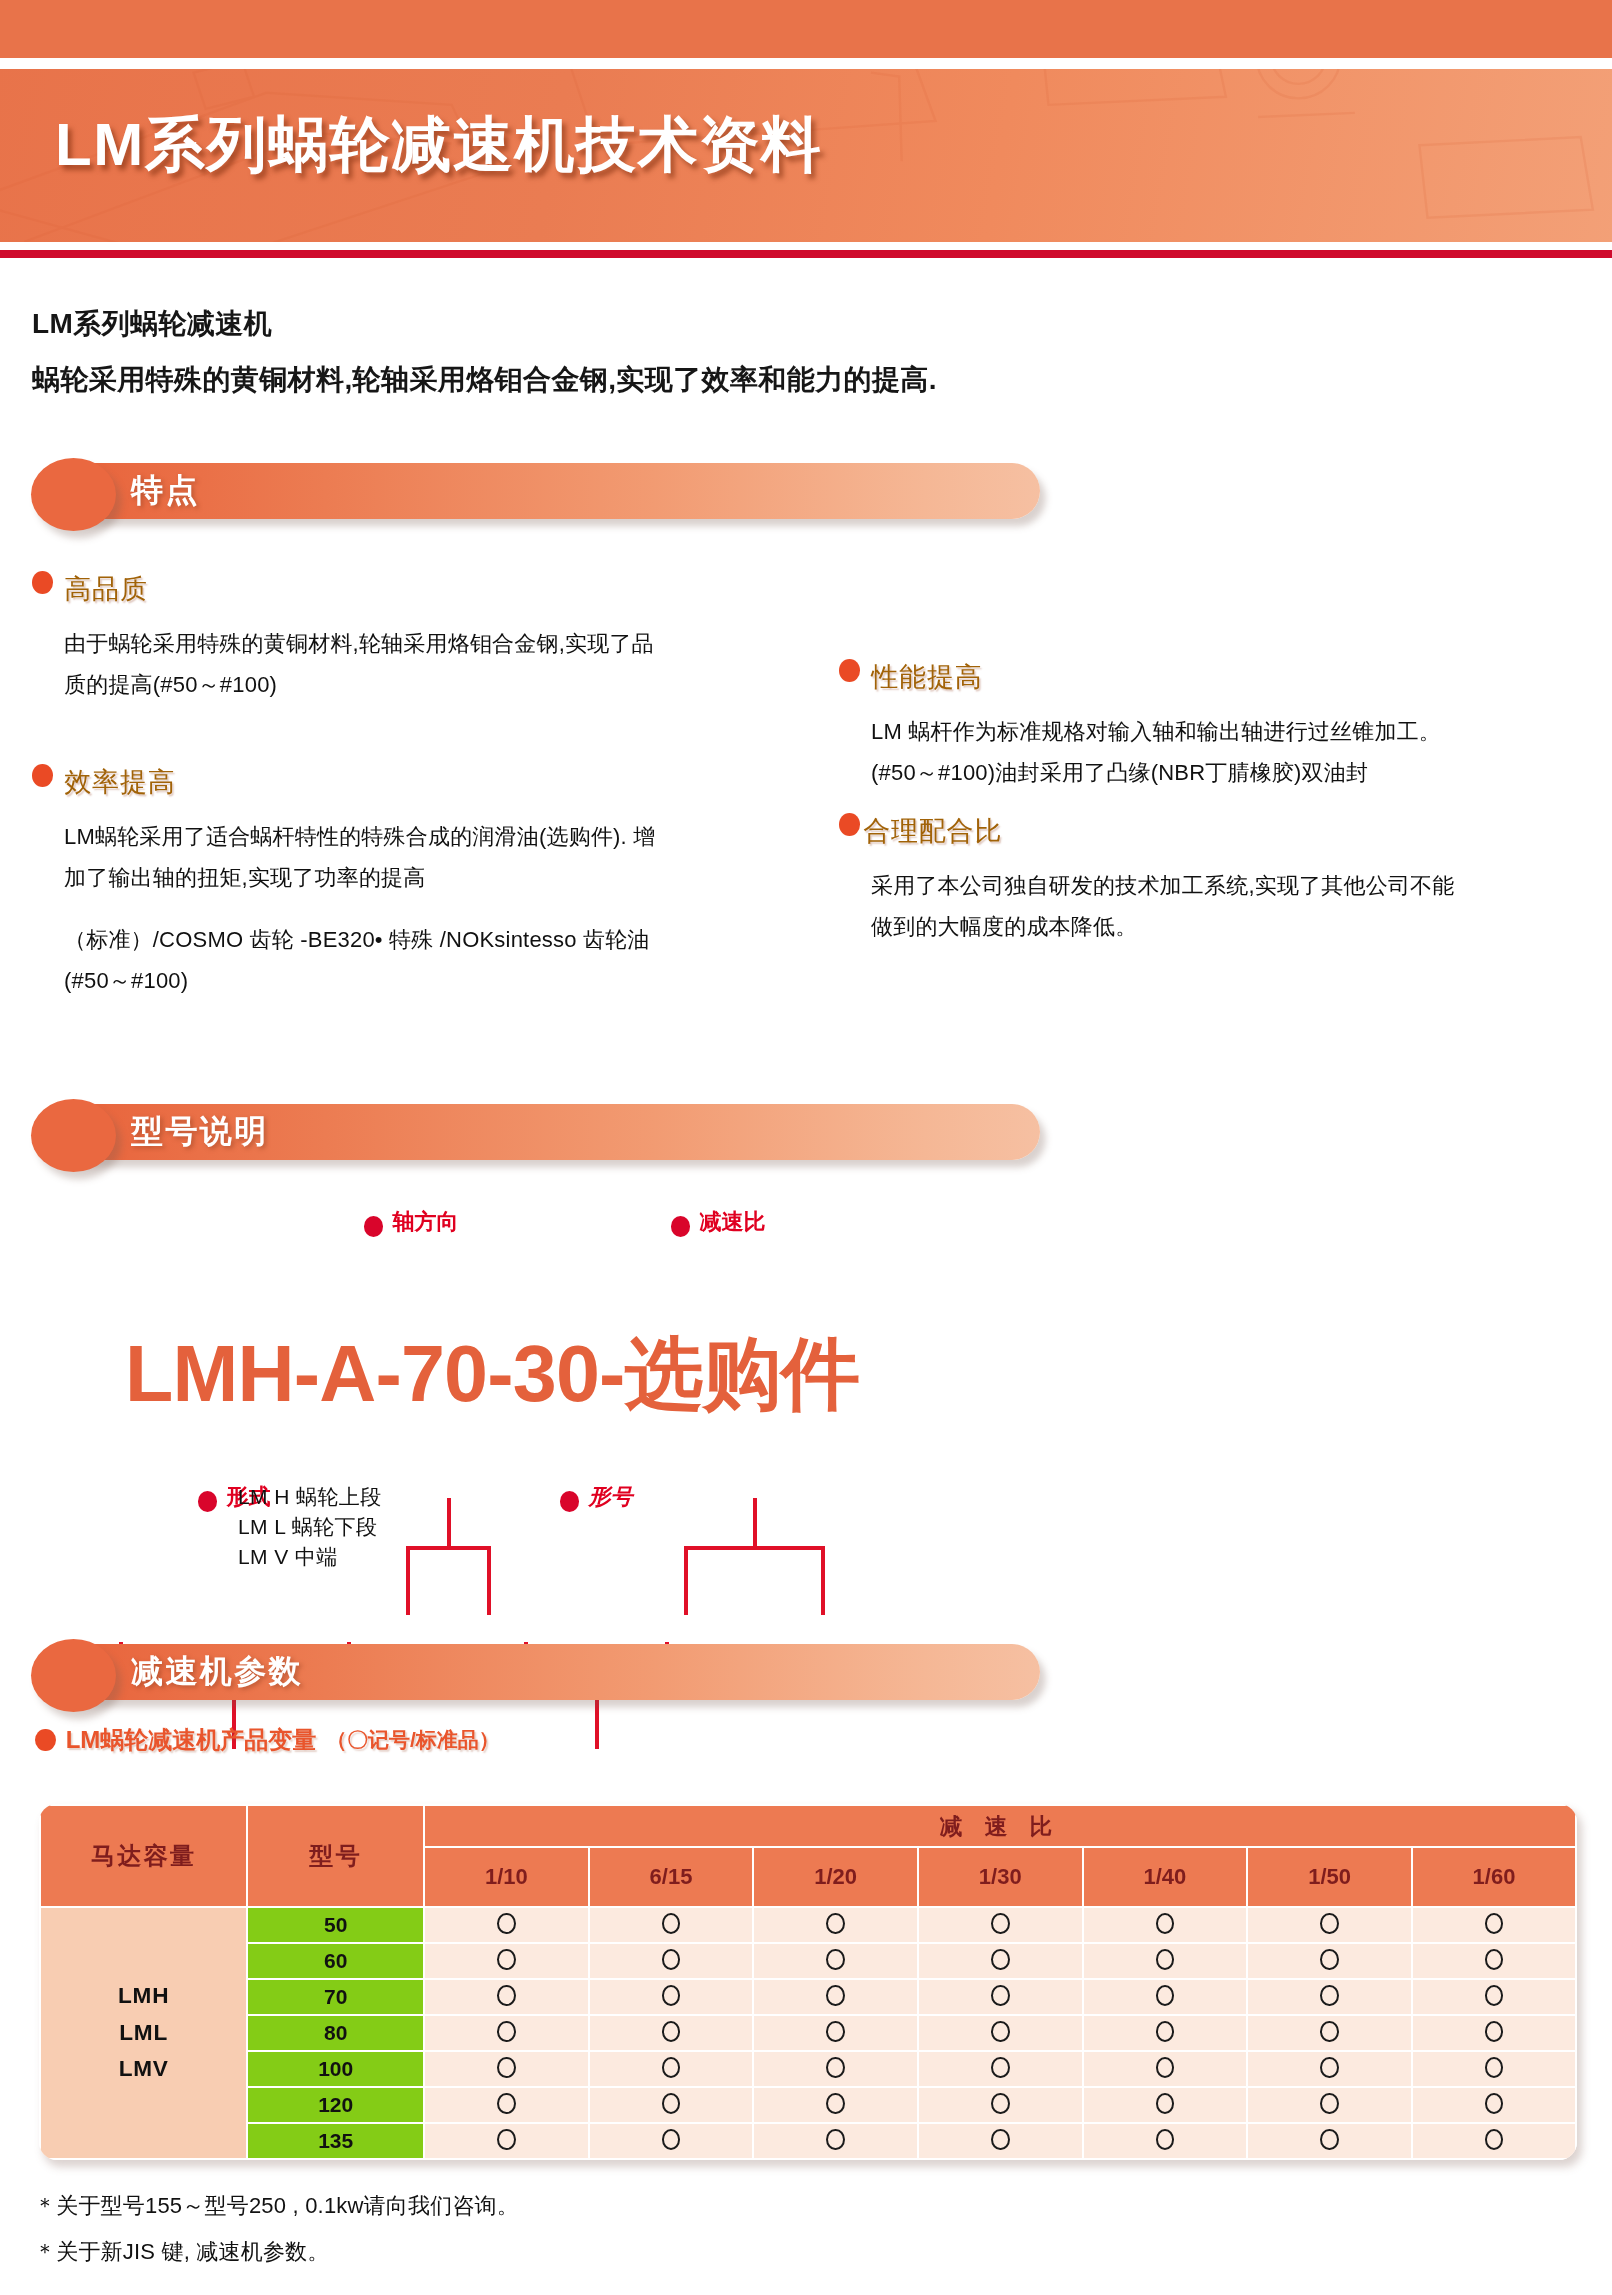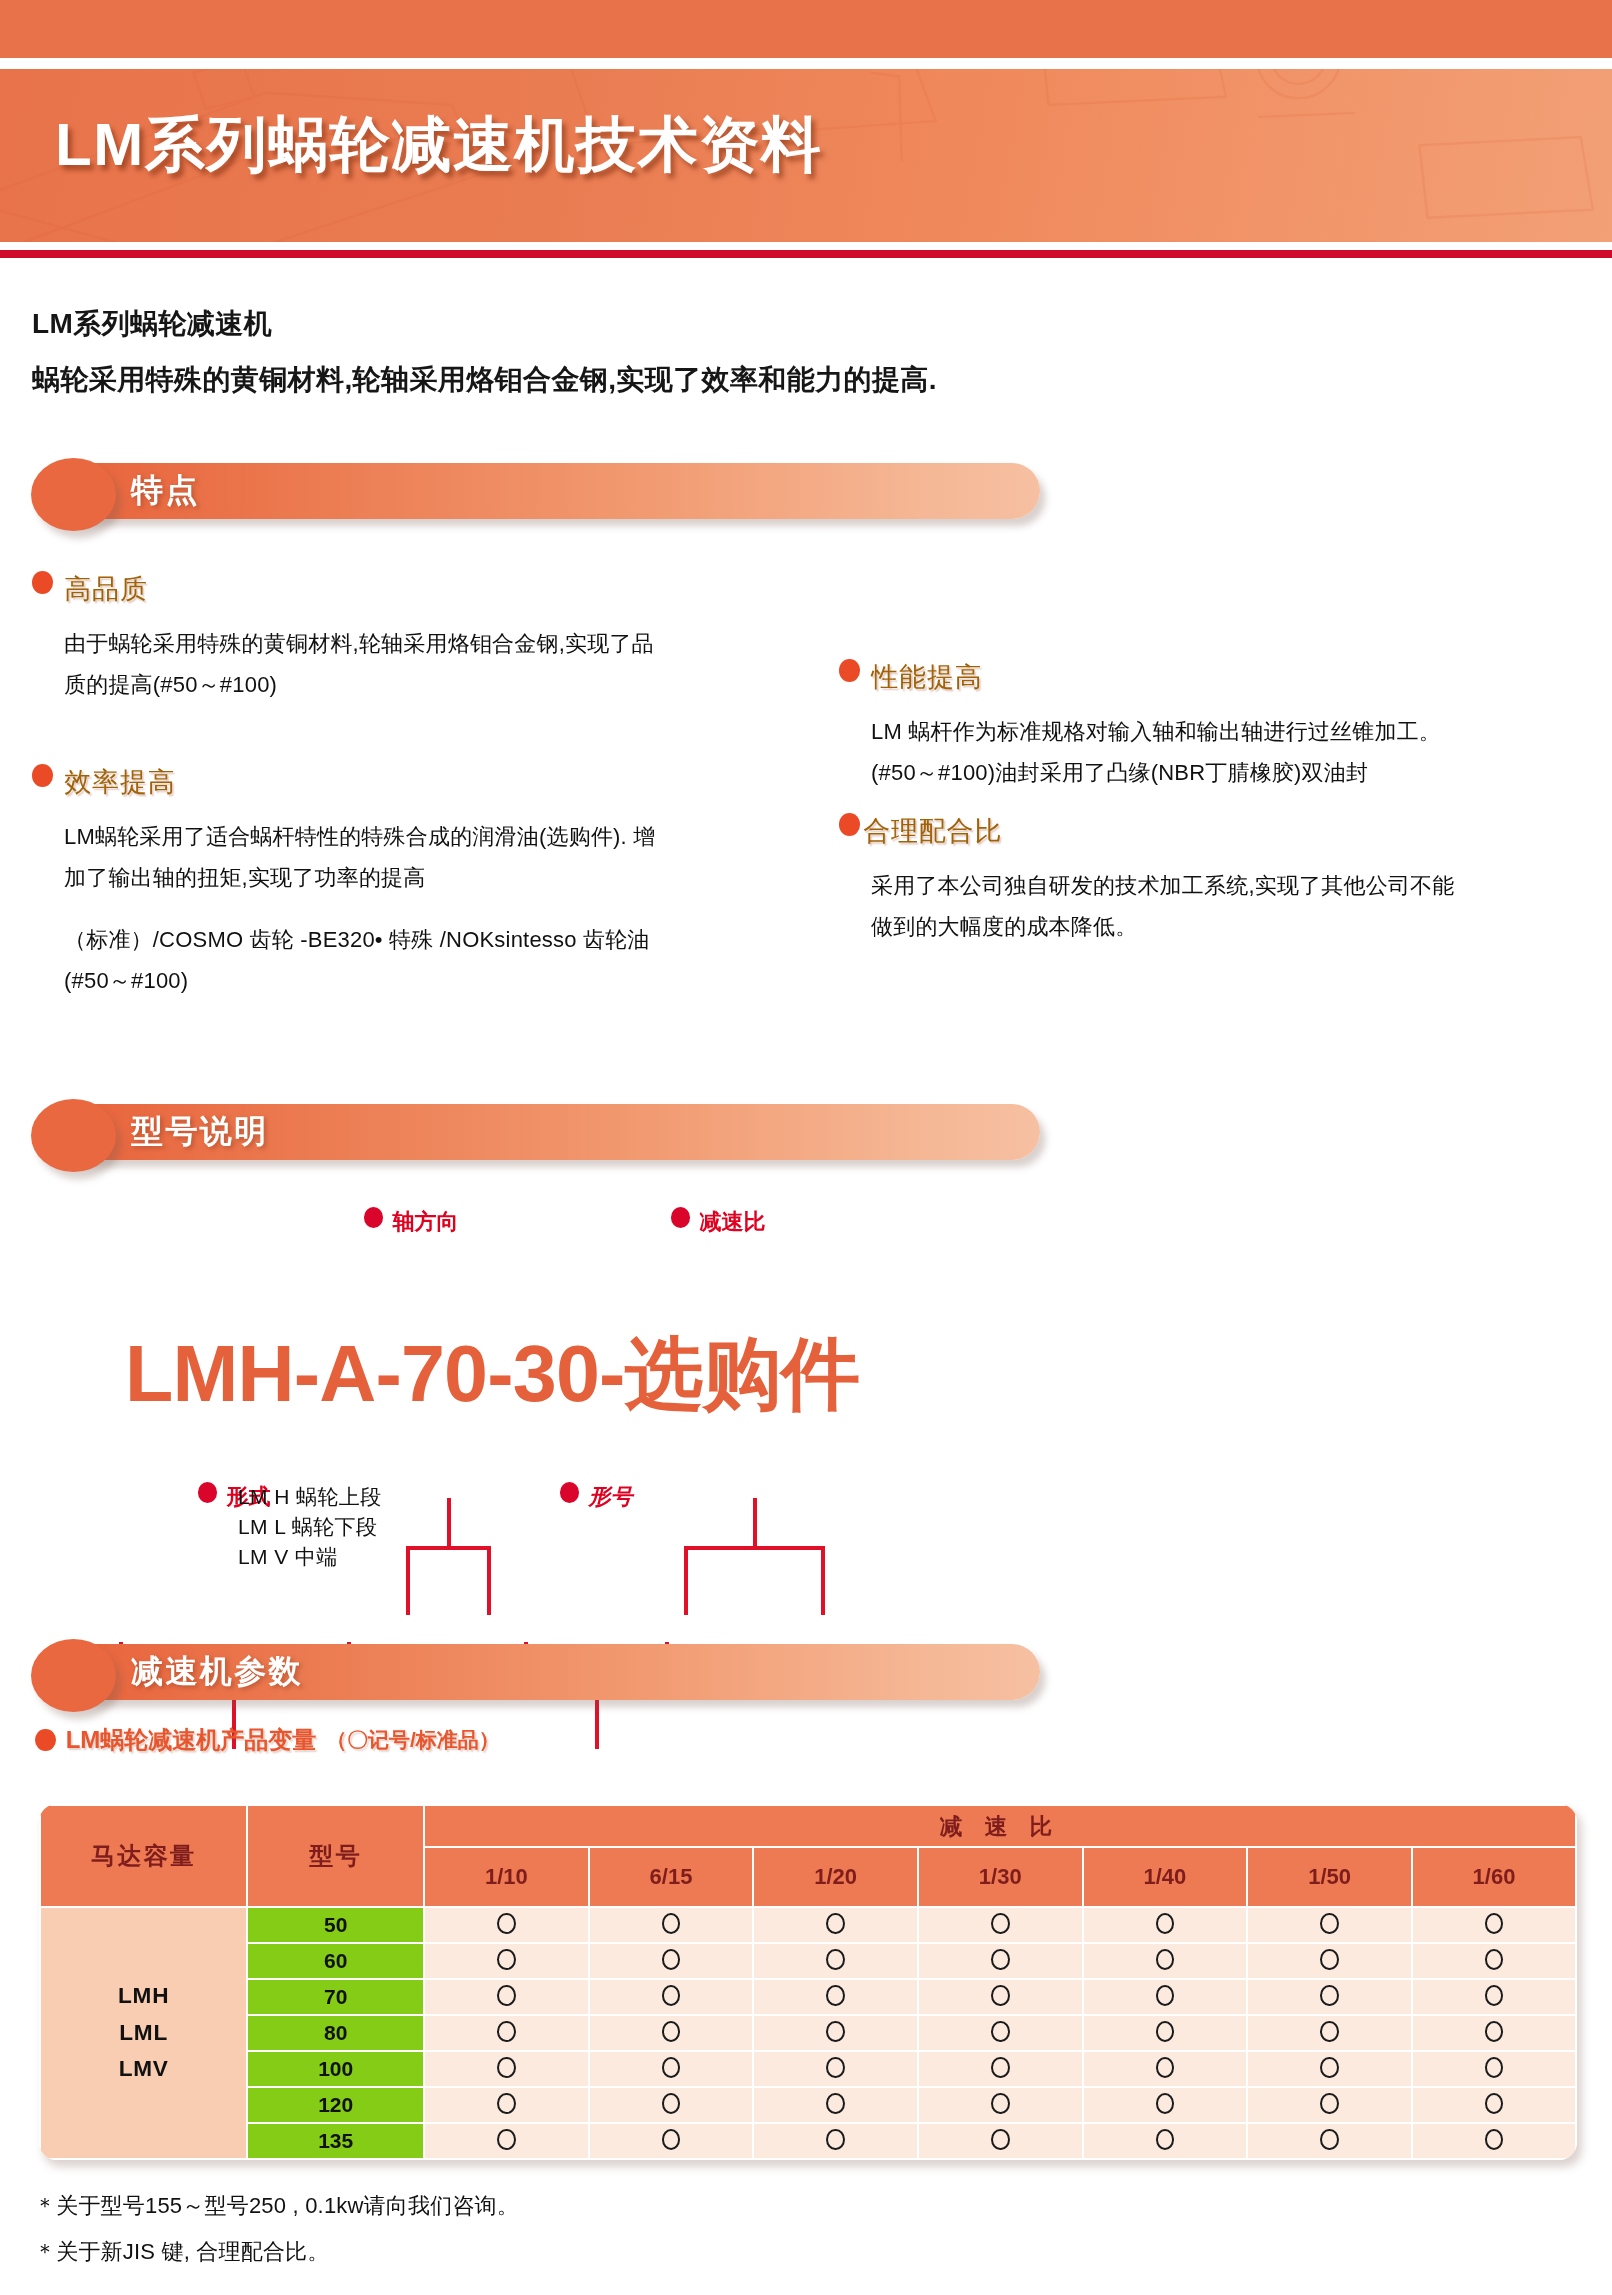--- a/index.html
+++ b/index.html
@@ -85,21 +85,21 @@
   }
   .feat-body p { margin:0 0 3.2px 0; }
   .feat-body p.gap { margin-top:24px; }
   .mcode {
     position:absolute; left:125px; top:1322px;
     font-size:79px; font-weight:bold; color:#e4613c;
     letter-spacing:-0.8px; white-space:nowrap;
     font-family:"Liberation Sans","DejaVu Sans",sans-serif;
   }
   .blabel {
-    position:absolute; display:flex; align-items:flex-start; gap:9px;
+    position:absolute; display:flex; align-items:flex-end; gap:9px;
     font-size:22px; font-weight:bold; color:#e00020;
     white-space:nowrap;
   }
   .dot-r { width:19.4px; height:21px; border-radius:50%; background:#d9052b; flex:0 0 auto; }
   .bracket { position:absolute; }
   .bline { position:absolute; background:#e01028; }
 
   .mlegend {
     position:absolute; left:238px; top:1482px;
     font-size:21px; color:#111; line-height:1.42; letter-spacing:0.4px;
@@ -401,15 +401,15 @@
         <td class="mark"><span class="circ"></span></td>
         <td class="mark"><span class="circ"></span></td>
         <td class="mark"><span class="circ"></span></td>
       </tr>
     </tbody>
   </table>
 </div>
 
 <div class="notes">
   <div class="note">＊关于型号155～型号250 , 0.1kw请向我们咨询。</div>
-  <div class="note">＊关于新JIS 键, 合理配合比。</div>
+  <div class="note">＊关于新JIS 键, 减速机参数。</div>
 </div>
 
 
 </body></html>

